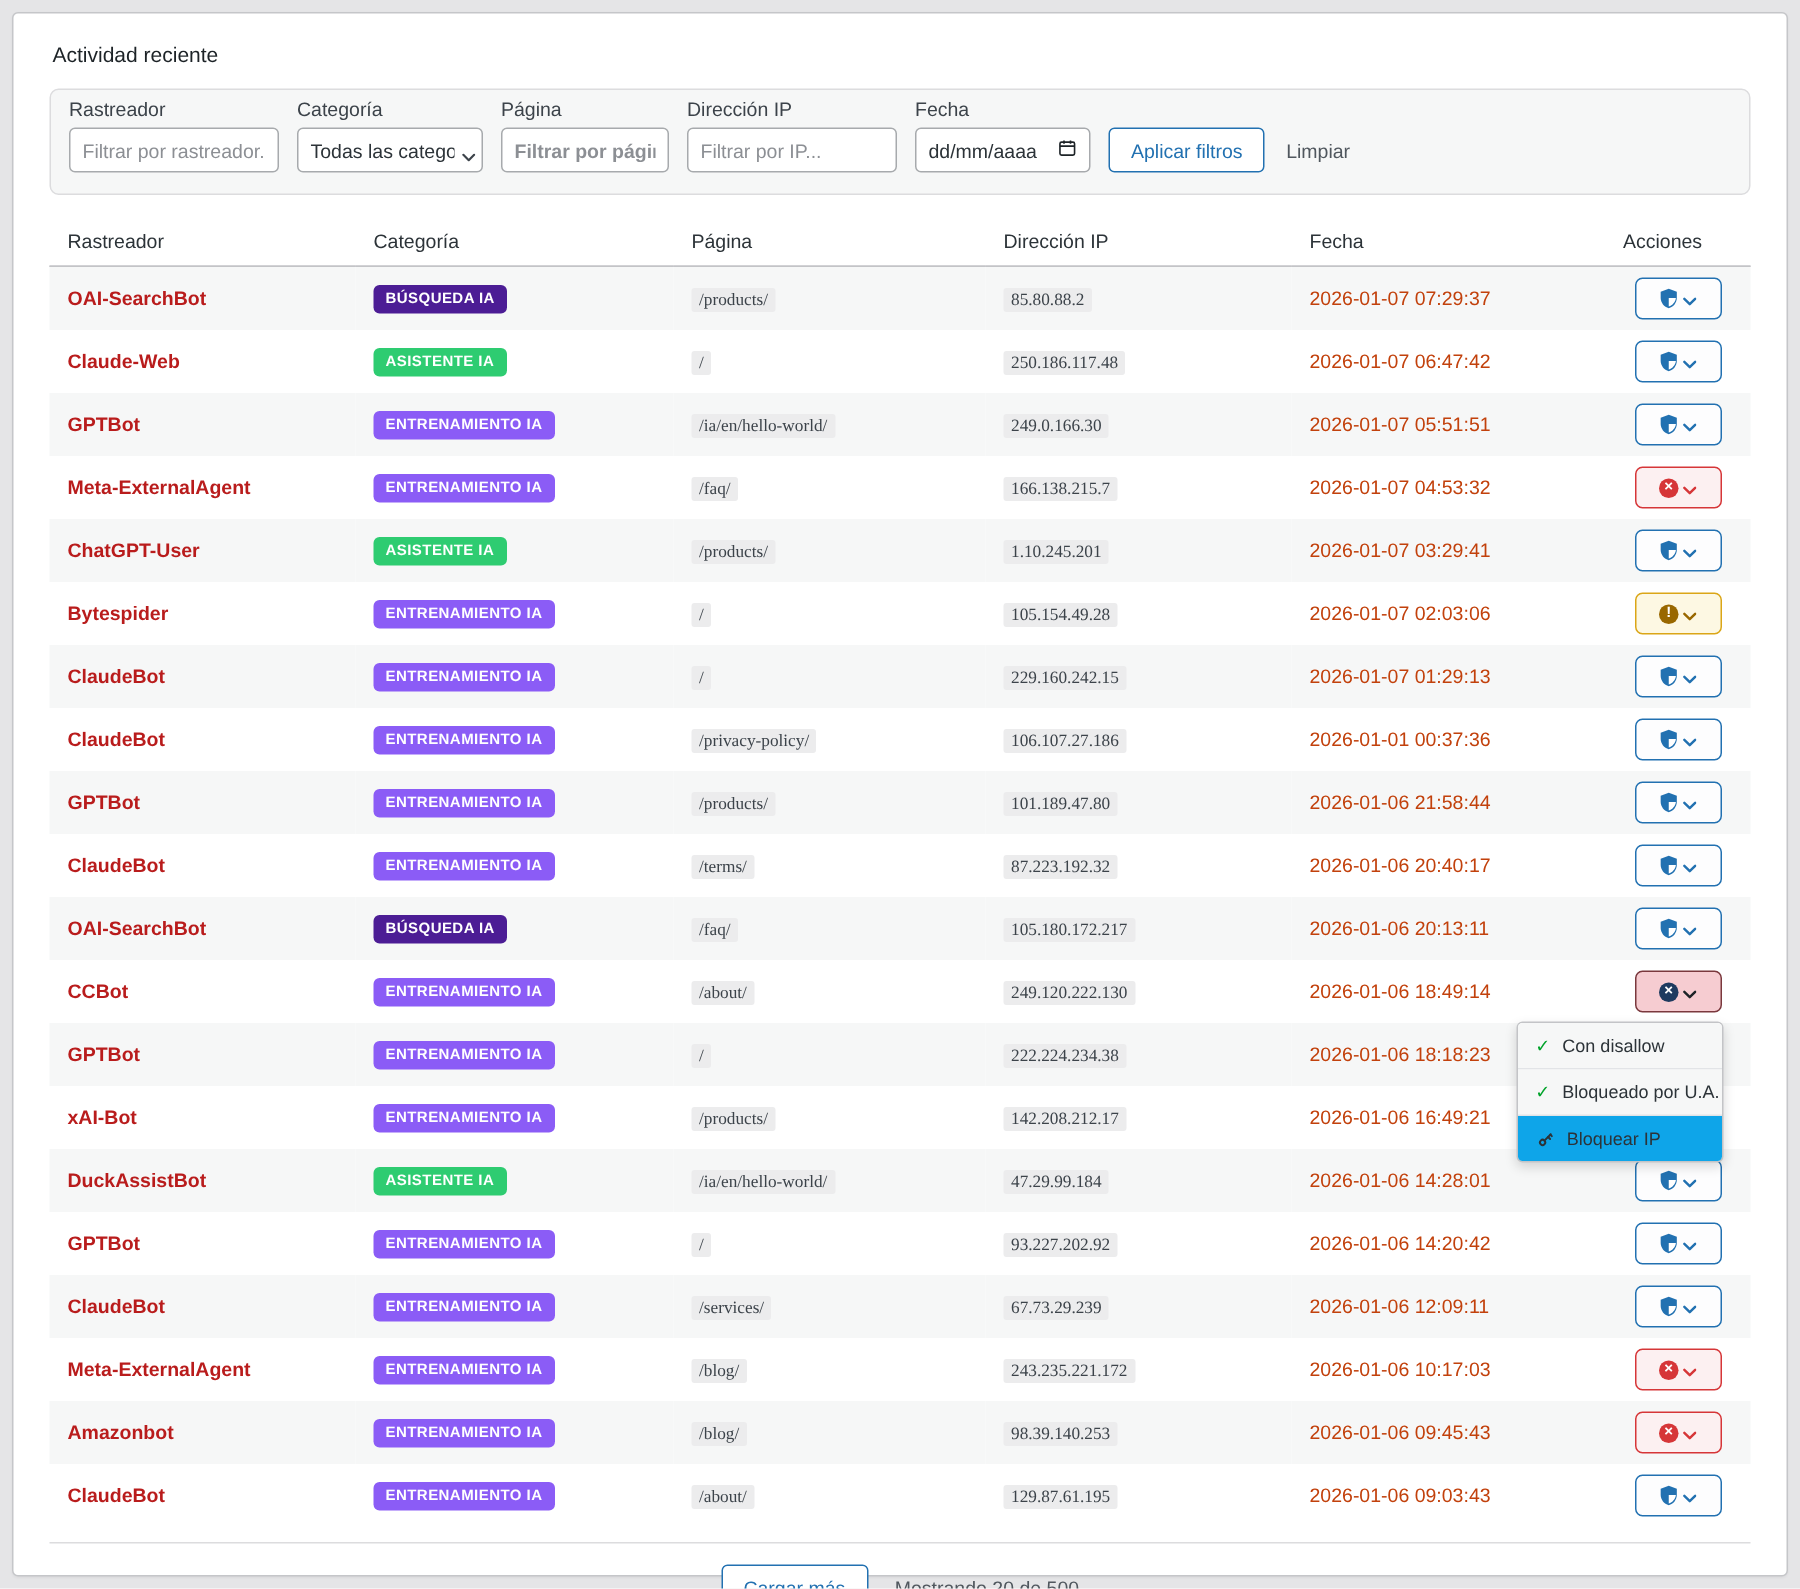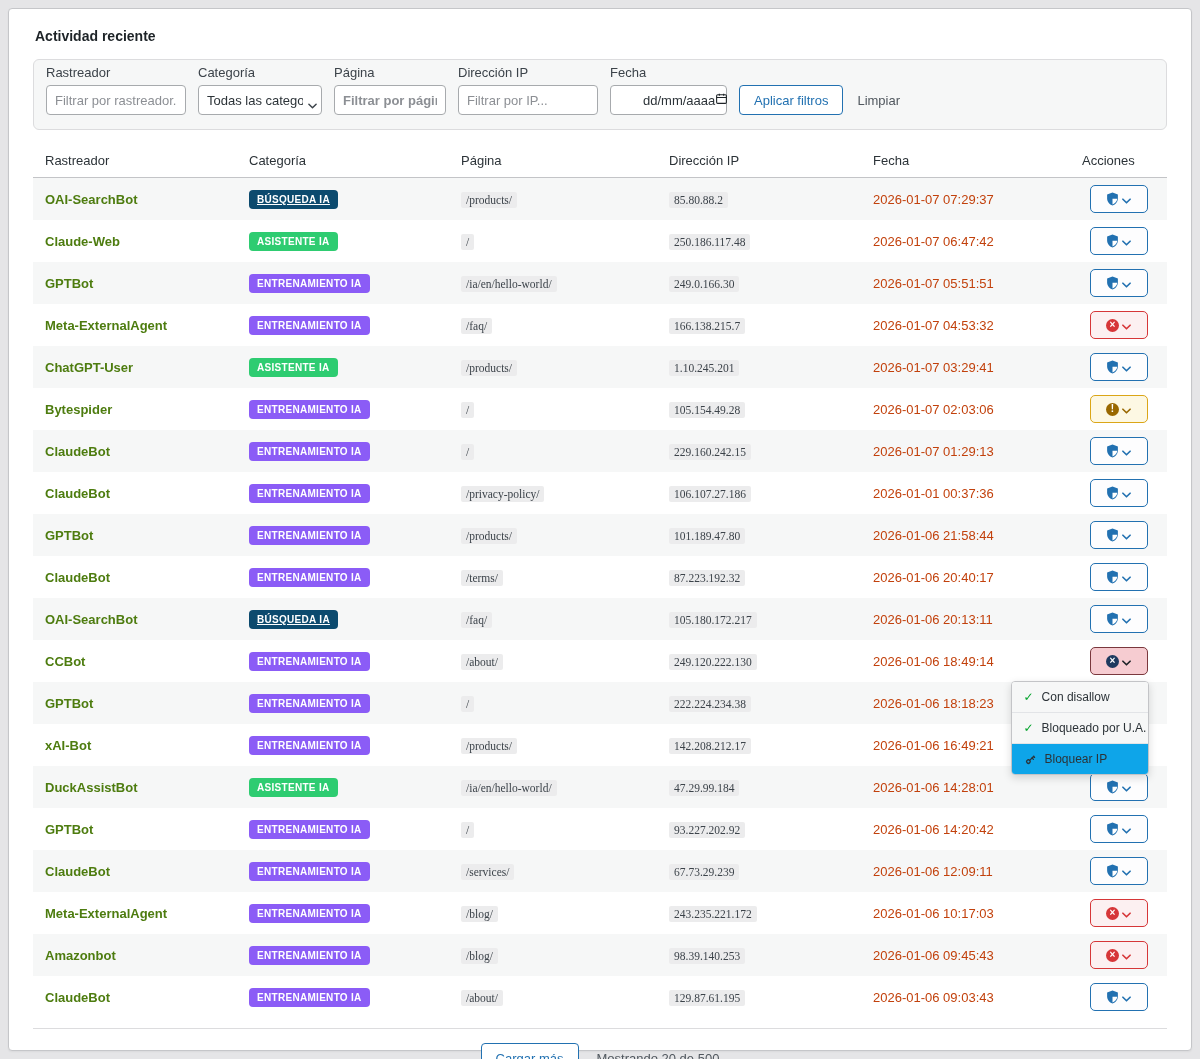--- a/index.html
+++ b/index.html
@@ -12,21 +12,21 @@
     overflow: hidden;
   }
   .card {
     margin: 8px; height: 1043px;
     background: #ffffff;
     border: 1px solid #c5c6c9;
     border-radius: 4px;
     box-shadow: 0 1px 2px rgba(0,0,0,.05);
     padding: 19px 24px 16px 24px;
   }
-  .page-title { font-size: 14px; font-weight: 700; margin: 0 0 15px 2px; color: #1d2327; }
+  .page-title { font-size: 14px; font-weight: 400; margin: 0 0 15px 2px; color: #1d2327; }
 
   
   .filter-bar {
     background: #f6f7f7;
     border: 1px solid #dcdcde;
     border-radius: 6px;
     padding: 12px 16px 14px 12px;
     display: flex; align-items: flex-end; gap: 12px;
     height: 71px;
   }
@@ -38,21 +38,21 @@
     font-family: "Liberation Sans", "DejaVu Sans", sans-serif;
   }
   .f-input::placeholder { color: #8c8f94; opacity: 1; }
   .w140 { width: 140px; } .w132 { width: 112px; font-weight: bold; }
   .select-wrap { position: relative; width: 124px; }
   .select-wrap select {
     width: 100%; appearance: none; -webkit-appearance: none; padding-right: 18px;
   }
   .select-arrow { position: absolute; right: 5px; top: 10px; pointer-events: none; color: #3c434a; }
   .date-input { width: 117px; display: flex; align-items: center; justify-content: space-between; cursor: text; }
-  .date-input .dval { color: #2c3338; font-size: 13px; margin-left: 24px; }
+  .date-input .dval { color: #2c3338; font-size: 13px; }
   .btn-secondary {
     height: 30px; padding: 0 14px;
     background: #ffffff; border: 1px solid #2271b1; border-radius: 4px;
     color: #2271b1; font-size: 13px; cursor: pointer;
     font-family: "Liberation Sans", "DejaVu Sans", sans-serif;
   }
   .btn-link {
     height: 30px; background: none; border: none; color: #50575e;
     font-size: 13px; cursor: pointer; padding: 0 2px;
     font-family: "Liberation Sans", "DejaVu Sans", sans-serif;
@@ -62,26 +62,26 @@
   table.activity { width: 100%; border-collapse: collapse; table-layout: fixed; margin-top: 15px; }
   col.c-bot { width: 204px; } col.c-cat { width: 212px; } col.c-page { width: 208px; }
   col.c-ip { width: 204px; } col.c-date { width: 209px; } col.c-act { width: auto; }
   thead th {
     text-align: left; font-weight: 400; font-size: 13px; color: #2c3338;
     padding: 8px 12px 9px 12px; border-bottom: 1px solid #c3c4c7;
   }
   tbody tr { height: 40px; }
   tbody tr:nth-child(odd) { background: #f6f7f7; }
   tbody td { padding: 7px 12px; vertical-align: middle; }
-  .bot { font-size: 13px; font-weight: 700; color: #4d7c0f; }
+  .bot { font-size: 13px; font-weight: 700; color: #b91c1c; }
   .badge {
     display: inline-block; font-size: 10px; font-weight: 700; color: #fff;
     padding: 5px 8px 4px 8px; border-radius: 4px; letter-spacing: .3px; line-height: 1;
   }
-  .badge-blue { background: #0c4a6e; text-decoration: underline; }
+  .badge-blue { background: #4c1d95; }
   .badge-green { background: #2ecc71; text-align: center; }
   .badge-red { background: #8b5cf6; }
   .chip {
     font-family: Liberation Serif, serif;
     font-size: 11.5px; color: #3c434a;
     background: #ececed; padding: 2px 5px; border-radius: 2px;
   }
   .date-cell { font-size: 13px; color: #c2410c; }
   td.actions-cell { text-align: center; }
   .action-wrap { position: relative; display: inline-block; }

